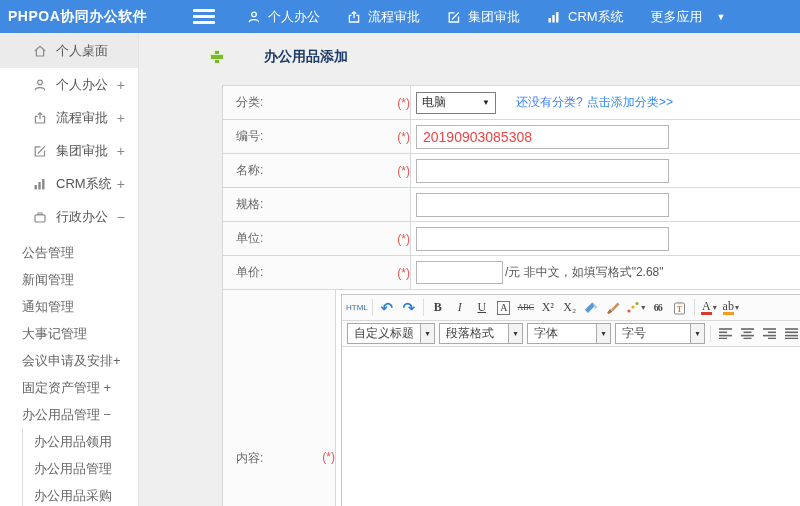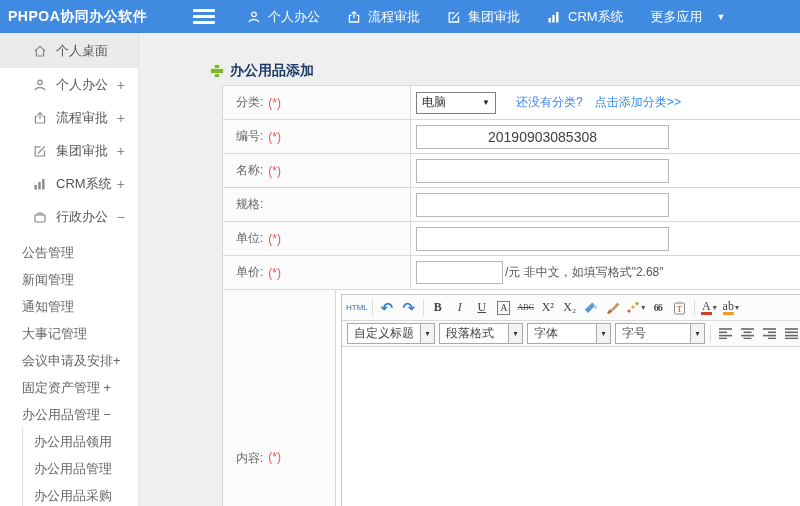--- a/index.html
+++ b/index.html
@@ -22,42 +22,42 @@
   .side-item.active { background:#ebebeb; height:35px; }
   .side-item svg { margin-right:9px; color:#8a8a8a; flex:0 0 auto; }
   .side-item .expand { position:absolute; right:13px; color:#888; font-size:14px; font-weight:300; }
   .side-sub { margin-top:6px; }
   .side-sub-item { height:27px; display:flex; align-items:center; padding-left:22px; color:#666; cursor:pointer; white-space:nowrap; }
   .side-subsub { margin-left:22px; border-left:1px solid #ddd; }
   .side-subsub .side-sub-item { padding-left:11px; }
 
   
   .main { position:absolute; left:139px; top:33px; width:780px; height:473px; }
-  .page-title { position:absolute; left:71px; top:29px; display:flex; align-items:center; }
+  .page-title { position:absolute; left:71px; top:15px; display:flex; align-items:center;gap:34px; }
   .page-title .t { font-size:14px; font-weight:bold; color:#1e3c68; margin-left:6px; }
   .plus-icon { width:14px; height:14px; position:relative; }
   .plus-icon:before, .plus-icon:after { content:""; position:absolute; background:#7cb82f; border:1px solid #dff0c2; }
   .plus-icon:before { left:4px; top:0; width:4px; height:12px; }
   .plus-icon:after { left:0; top:4px; width:12px; height:4px; }
 
   .form-table { position:absolute; left:83px; top:52px; width:640px; background:#fff; border:1px solid #d8d8d8; }
   .frow { display:flex; height:34px; border-bottom:1px solid #d8d8d8; }
   .frow:last-child { border-bottom:none; height:272px; }
-  .fcell-l { width:188px; border-right:1px solid #d8d8d8; background:#fbfbfb; display:flex; align-items:center; padding-left:13px; font-size:12px; color:#666; }
+  .fcell-l { width:188px; border-right:1px solid #d8d8d8; background:#fbfbfb; display:flex; align-items:center; padding-left:13px; font-size:12px; color:#666;justify-content:space-between; }
   .frow:last-child .fcell-l { align-items:flex-start; padding-top:160px; }
   .fcell-r { flex:1; display:flex; align-items:center; padding-left:5px; background:#fff; font-size:12px; color:#555; }
   .frow:last-child .fcell-r { align-items:flex-start; padding-top:4px; }
   .req { color:#e25856; margin-left:5px; font-size:12px; }
-  .tinput { height:24px; width:253px; border:1px solid #b6b6b6; font-size:14px; color:#404040; padding:0 6px; font-family:"Liberation Sans","DejaVu Sans",sans-serif; background:#fff; outline:none;text-align:center; }
+  .tinput { height:24px; width:253px; border:1px solid #b6b6b6; font-size:14px; color:#ef4444; padding:0 6px; font-family:"Liberation Sans","DejaVu Sans",sans-serif; background:#fff; outline:none; }
   .tinput.small { width:87px; height:23px; }
   .fake-select { width:80px; height:22px; border:1px solid #7e7e7e; display:flex; align-items:center; justify-content:space-between; padding:0 5px; font-size:12px; color:#333; background:#fff; cursor:pointer; }
   .fake-select .arr { font-size:8px; color:#222; }
   .hint { margin-left:20px; color:#3b82f6; }
   .price-hint { margin-left:2px; color:#555; }
-  .add-link { margin-left:12px; color:#2d8cf0; cursor:pointer;font-family:Liberation Mono, monospace; }
+  .add-link { margin-left:4px; color:#2d8cf0; cursor:pointer;font-family:Liberation Mono, monospace; }
 
   
   .editor { margin-left:0; width:520px; border:1px solid #c6c6c6; background:#fff; height:265px; }
   .ed-toolbar { background:#fbfbfb; border-bottom:1px solid #d9d9d9; padding:2px 3px; display:flex; align-items:center; flex-wrap:nowrap; height:26px; }
   .ed-toolbar.row2 { border-bottom:1px solid #d9d9d9; }
   .ed-btn { min-width:20px; height:20px; display:flex; align-items:center; justify-content:center; margin:0 1px; cursor:pointer; font-size:12px; color:#444; font-family:"Liberation Serif","DejaVu Serif",serif; }
   .ed-btn.sans { font-family:"Liberation Sans","DejaVu Sans",sans-serif; }
   .ed-sep { width:1px; height:17px; background:#ddd; margin:0 3px; }
   .html-btn { font-size:8px; color:#3a6ea5; letter-spacing:0; font-family:"Liberation Sans","DejaVu Sans",sans-serif; }
   .undo { color:#2d7dd2; font-weight:bold; font-size:15px; }

